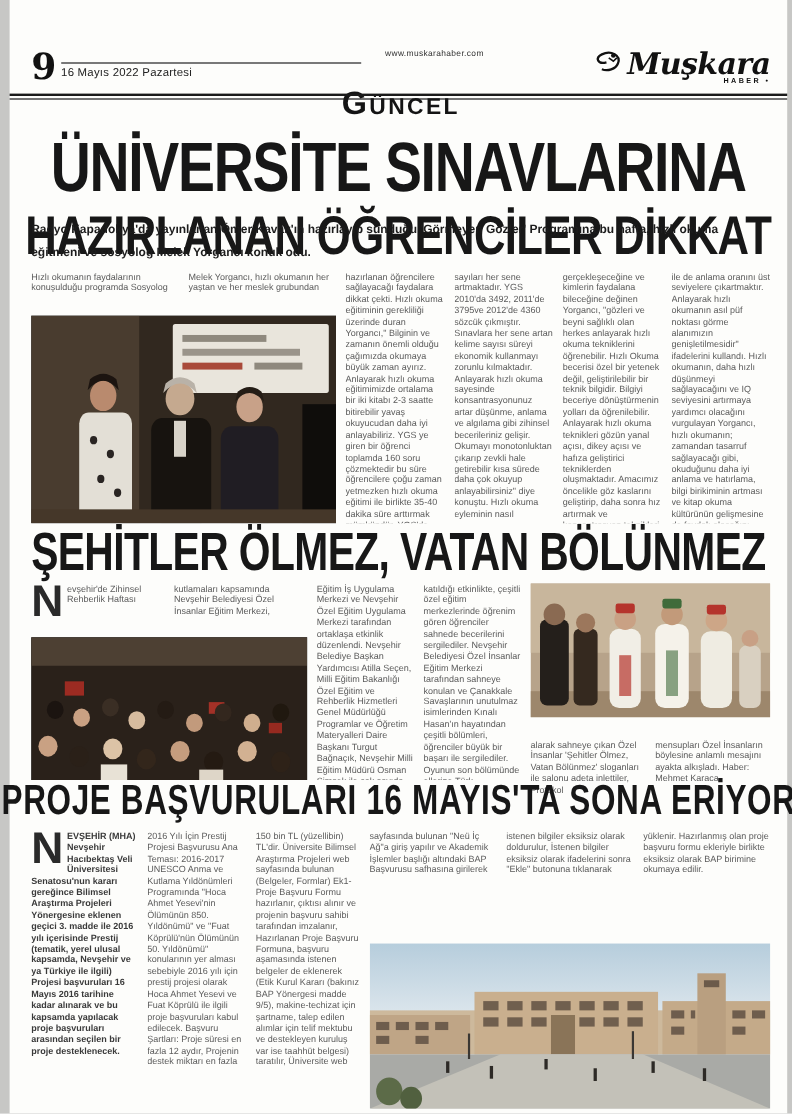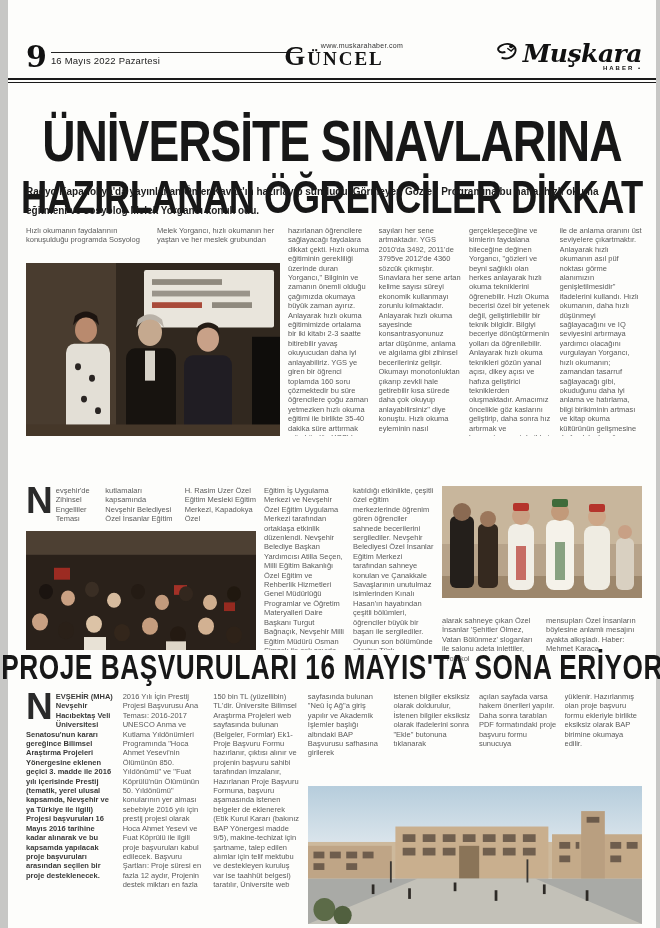--- a/index.html
+++ b/index.html
@@ -20,22 +20,22 @@
     font-family:"DejaVu Serif", serif; font-weight:bold;
     font-size:30px; line-height:30px; color:#111;
   }
   .header-left { position:absolute; left:0; top:2px; display:flex; align-items:flex-start; }
   .date-block { margin-left:4px; margin-top:10px; }
   .date-rule { width:250px; border-top:1.5px solid #222; }
   .date-text { font-size:9.5px; color:#222; margin-top:2px; letter-spacing:0.2px; }
   .masthead { position:absolute; left:0; right:0; top:0; text-align:center; }
   .masthead-site { font-size:7px; color:#333; letter-spacing:0.3px; position:relative; left:28px; top:2px; }
   .masthead-title {
-    font-family:Liberation Serif, serif; font-weight:bold; color:#141414;
-    font-size:19px; letter-spacing:2px; line-height:18px;
+    font-family:Liberation Sans, sans-serif; font-weight:bold; color:#141414;
+    font-size:19px; letter-spacing:2px; line-height:18px;margin-top:30px;
   }
   .masthead-title .bigG { font-size:27px; }
   .logo { position:absolute; right:0; top:0; width:150px; text-align:right; }
   .logo-row { display:flex; align-items:flex-end; justify-content:flex-end; }
   .logo-swirl { width:30px; height:24px; margin-right:2px; }
   .logo-name {
     font-family:"DejaVu Serif", serif; font-style:italic; font-weight:bold;
     font-size:25px; line-height:20px; color:#111; letter-spacing:-0.5px;
   }
   .logo-sub { font-size:6px; font-weight:bold; letter-spacing:2px; color:#111; margin-top:1px; }
@@ -165,27 +165,29 @@
           <rect x="0" y="140" width="254" height="10" fill="#453729"></rect>
         </svg>
       </div>
     </div>
     <div class="col">hazırlanan öğrencilere sağlayacağı faydalara dikkat çekti. Hızlı okuma eğitiminin gerekliliği üzerinde duran Yorgancı," Bilginin ve zamanın önemli olduğu çağımızda okumaya büyük zaman ayırız. Anlayarak hızlı okuma eğitimimizde ortalama bir iki kitabı 2-3 saatte bitirebilir yavaş okuyucudan daha iyi anlayabiliriz. YGS ye giren bir öğrenci toplamda 160 soru çözmektedir bu süre öğrencilere çoğu zaman yetmezken hızlı okuma eğitimi ile birlikte 35-40 dakika süre arttırmak mümkündür. YGS'de çıkan soruların sözcük</div>
     <div class="col">sayıları her sene artmaktadır. YGS 2010'da 3492, 2011'de 3795ve 2012'de 4360 sözcük çıkmıştır. Sınavlara her sene artan kelime sayısı süreyi ekonomik kullanmayı zorunlu kılmaktadır. Anlayarak hızlı okuma sayesinde konsantrasyonunuz artar düşünme, anlama ve algılama gibi zihinsel becerileriniz gelişir. Okumayı monotonluktan çıkarıp zevkli hale getirebilir kısa sürede daha çok okuyup anlayabilirsiniz" diye konuştu. Hızlı okuma eyleminin nasıl</div>
     <div class="col">gerçekleşeceğine ve kimlerin faydalana bileceğine değinen Yorgancı, "gözleri ve beyni sağlıklı olan herkes anlayarak hızlı okuma tekniklerini öğrenebilir. Hızlı Okuma becerisi özel bir yetenek değil, geliştirilebilir bir teknik bilgidir. Bilgiyi beceriye dönüştürmenin yolları da öğrenilebilir. Anlayarak hızlı okuma teknikleri gözün yanal açısı, dikey açısı ve hafıza geliştirici tekniklerden oluşmaktadır. Amacımız öncelikle göz kaslarını geliştirip, daha sonra hız artırmak ve konsantrasyon teknikleri</div>
     <div class="col">ile de anlama oranını üst seviyelere çıkartmaktır. Anlayarak hızlı okumanın asıl püf noktası görme alanımızın genişletilmesidir" ifadelerini kullandı. Hızlı okumanın, daha hızlı düşünmeyi sağlayacağını ve IQ seviyesini artırmaya yardımcı olacağını vurgulayan Yorgancı, hızlı okumanın; zamandan tasarruf sağlayacağı gibi, okuduğunu daha iyi anlama ve hatırlama, bilgi birikiminin artması ve kitap okuma kültürünün gelişmesine de faydalı olacağını söyledi. Haber: Sezer Altunok</div>
   </div>
 
+  <div class="hl hl2">
+    <span class="cond">ŞEHİTLER ÖLMEZ, VATAN BÖLÜNMEZ</span>
+  </div>
 
   <div class="body-block a2-body">
     <div class="a2-left left-stack">
       <div class="mini-row texts">
-        <div class="col"><span class="dropcap">N</span><span>evşehir'de Zihinsel Engelliler Teması</span></div>
+        <div class="col"><span class="dropcap">N</span><span>evşehir'de Zihinsel Rehberlik Haftası</span></div>
         <div class="col">kutlamaları kapsamında Nevşehir Belediyesi Özel İnsanlar Eğitim Merkezi,</div>
-        <div class="col">H. Rasim Uzer Özel Eğitim Mesleki Eğitim Merkezi, Kapadokya Özel</div>
       </div>
       <div class="photo">
         <svg viewBox="0 0 230 110" preserveAspectRatio="none">
           <rect width="230" height="110" fill="#2a211a"></rect>
           <rect x="0" y="0" width="230" height="22" fill="#4d4033"></rect>
           <rect x="28" y="34" width="16" height="11" fill="#9c2b22"></rect>
           <rect x="148" y="50" width="13" height="9" fill="#a33127"></rect>
           <rect x="198" y="66" width="11" height="8" fill="#962a20"></rect>
           <circle cx="20" cy="56" r="7" fill="#1b1410"></circle>
             <circle cx="42" cy="62" r="7" fill="#caa183"></circle>
@@ -254,21 +256,20 @@
   </div>
 
   <div class="body-block a3-body">
     <div class="col bold-col" style="flex:0.43"><span class="dropcap">N</span><span>EVŞEHİR (MHA) Nevşehir Hacıbektaş Veli Üniversitesi Senatosu'nun kararı gereğince Bilimsel Araştırma Projeleri Yönergesine eklenen geçici 3. madde ile 2016 yılı içerisinde Prestij (tematik, yerel ulusal kapsamda, Nevşehir ve ya Türkiye ile ilgili) Projesi başvuruları 16 Mayıs 2016 tarihine kadar alınarak ve bu kapsamda yapılacak proje başvuruları arasından seçilen bir proje desteklenecek.</span></div>
     <div class="col" style="flex:0.4">2016 Yılı İçin Prestij Projesi Başvurusu Ana Teması: 2016-2017 UNESCO Anma ve Kutlama Yıldönümleri Programında "Hoca Ahmet Yesevi'nin Ölümünün 850. Yıldönümü" ve "Fuat Köprülü'nün Ölümünün 50. Yıldönümü" konularının yer alması sebebiyle 2016 yılı için prestij projesi olarak Hoca Ahmet Yesevi ve Fuat Köprülü ile ilgili proje başvuruları kabul edilecek. Başvuru Şartları: Proje süresi en fazla 12 aydır, Projenin destek miktarı en fazla</div>
     <div class="col" style="flex:0.42">150 bin TL (yüzellibin) TL'dir. Üniversite Bilimsel Araştırma Projeleri web sayfasında bulunan (Belgeler, Formlar) Ek1- Proje Başvuru Formu hazırlanır, çıktısı alınır ve projenin başvuru sahibi tarafından imzalanır, Hazırlanan Proje Başvuru Formuna, başvuru aşamasında istenen belgeler de eklenerek (Etik Kurul Kararı (bakınız BAP Yönergesi madde 9/5), makine-techizat için şartname, talep edilen alımlar için telif mektubu ve destekleyen kuruluş var ise taahhüt belgesi) taratılır, Üniversite web</div>
     <div class="a3-right">
       <div class="mini-row texts">
         <div class="col">sayfasında bulunan "Neü İç Ağ"a giriş yapılır ve Akademik İşlemler başlığı altındaki BAP Başvurusu safhasına girilerek</div>
         <div class="col">istenen bilgiler eksiksiz olarak doldurulur, İstenen bilgiler eksiksiz olarak ifadelerini sonra "Ekle" butonuna tıklanarak</div>
-        <div class="col">açılan sayfada varsa hakem önerileri yapılır. Daha sonra taratılan PDF formatındaki proje başvuru formu sunucuya</div>
         <div class="col">yüklenir. Hazırlanmış olan proje başvuru formu ekleriyle birlikte eksiksiz olarak BAP birimine okumaya edilir.</div>
       </div>
       <div class="photo-wrap">
         <svg viewBox="0 0 367 143" preserveAspectRatio="none">
           <defs>
             <linearGradient id="sky" x1="0" y1="0" x2="0" y2="1">
               <stop offset="0" stop-color="#b6cddc"></stop>
                 <stop offset="1" stop-color="#e7edf1"></stop>
             </linearGradient>
           </defs>

